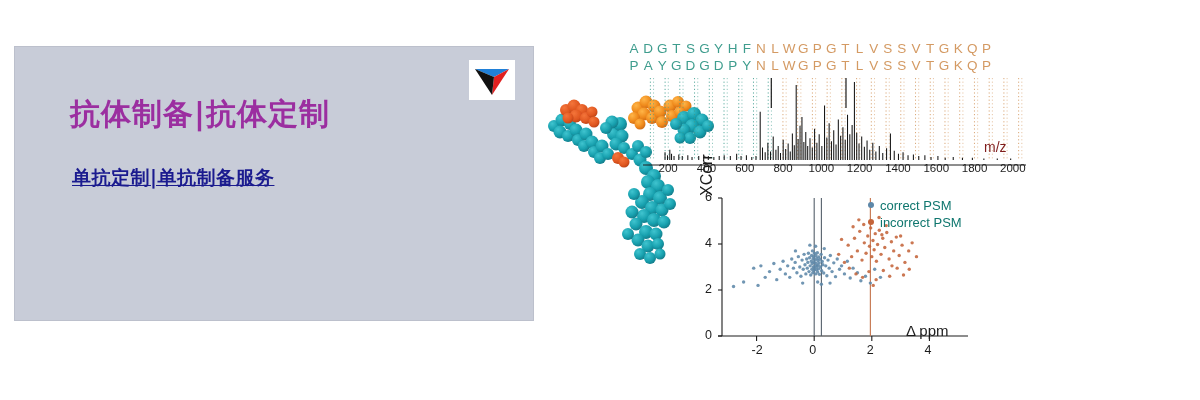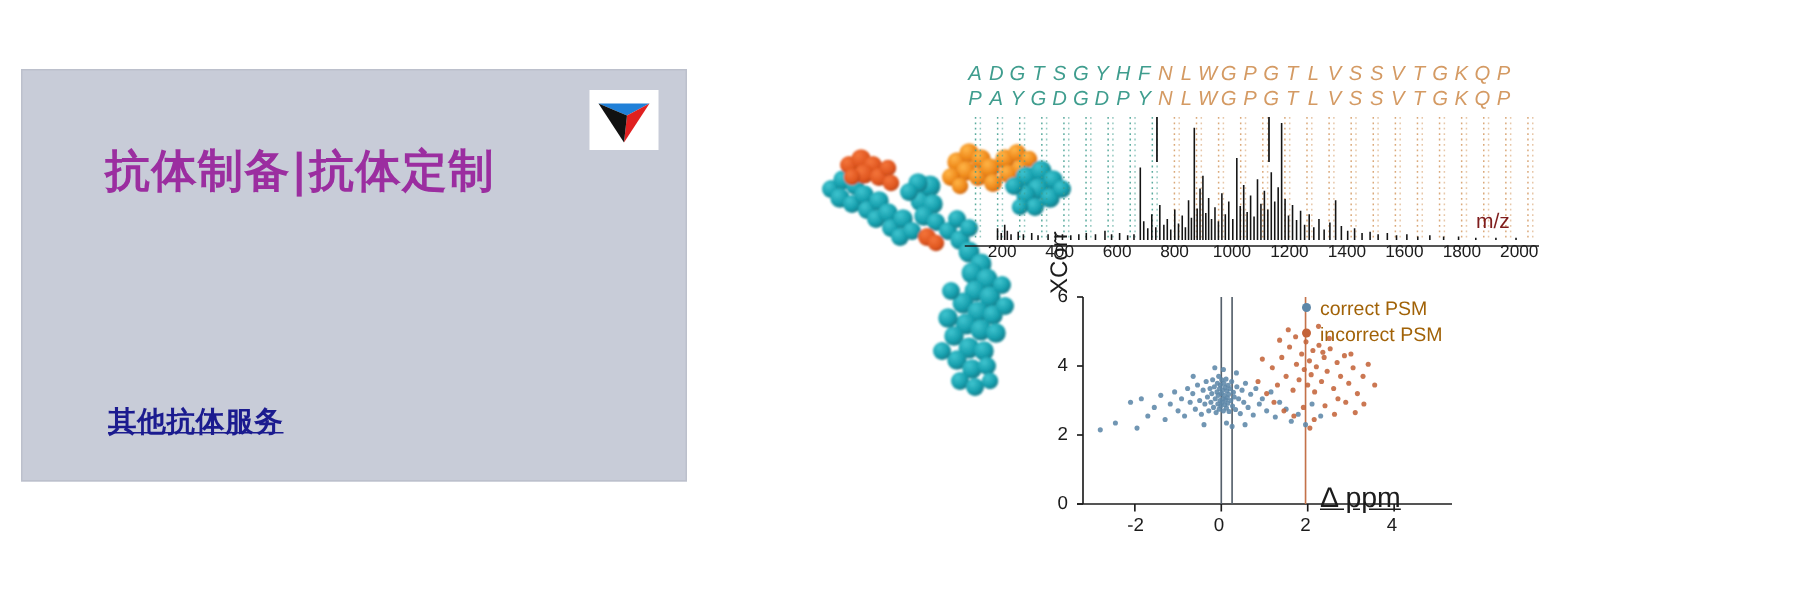--- a/index.html
+++ b/index.html
@@ -13,21 +13,21 @@
     position: relative;
     overflow: hidden;
     font-family: "Liberation Sans", sans-serif;
   }
 
   
   #promo-panel {
     position: absolute;
     left: 14px;
     top: 46px;
-    width: 444px;
+    width: 520px;
     height: 275px;
     background: #c8ccd8;
     box-shadow: 0 0 0 1px #bcc0cc inset;
   }
   #promo-logo {
     position: absolute;
     right: 19px;
     top: 14px;
     width: 46px;
     height: 40px;
@@ -93,25 +93,24 @@
     font-size: 14px;
     color: #1c1c1c;
     letter-spacing: 0.6px;
     font-family: "Liberation Sans", sans-serif;
   }
   #domain-label-cdrh3 { left: 28px; }
   #domain-label-fr4   { left: 225px; }
 
   #sequence-block {
     position: absolute;
-    left: 123px;
+    left: 107px;
     top: 41px;
     width: 383px;
     height: 36px;
-    font-style: italic;
   }
   .seq-row {
     position: absolute;
     left: 0;
     width: 383px;
     height: 17px;
     white-space: nowrap;
     font-size: 13.5px;
     letter-spacing: 0px;
     font-family: "Liberation Sans", sans-serif;
@@ -174,32 +173,31 @@
     top: 196px;
     font-size: 16px;
     color: #1c1c1c;
     transform: rotate(-90deg);
     transform-origin: left top;
     white-space: nowrap;
     font-family: "Liberation Sans", sans-serif;
   }
   #scatter-xlabel {
     position: absolute;
-    left: 360px;
+    left: 386px;
     top: 322px;
-    font-size: 19px;
+    font-size: 15px;
     color: #1c1c1c;
     font-family: "Liberation Sans", sans-serif;
-    text-decoration: underline;
   }
   .legend-entry {
     position: absolute;
     left: 348px;
     font-size: 13px;
-    color: #a16207;
+    color: #0f766e;
     white-space: nowrap;
     font-family: "Liberation Sans", sans-serif;
   }
   .legend-entry.l0 { top: 198px; }
   .legend-entry.l1 { top: 215px; }
   .legend-dot {
     display: inline-block;
     width: 6px;
     height: 6px;
     border-radius: 50%;
@@ -221,21 +219,21 @@
   <div id="promo-logo">
     <svg width="38" height="32" viewBox="0 0 38 32">
       <polygon points="2,5 36,5 21,13" fill="#2080d8"></polygon>
       <polygon points="36,5 21,13 19,31" fill="#e02020"></polygon>
       <polygon points="2,5 21,13 19,31" fill="#111111"></polygon>
     </svg>
   </div>
 
   <div id="promo-title">抗体制备|抗体定制</div>
 
-  <a class="promo-link i2" href="#">其他抗体服务</a>
+  <a class="promo-link i0" href="#">单抗定制|单抗制备服务</a>
 </div>
 
 <div id="figure-panel">
 
   <div id="antibody-structure">
     <svg width="200" height="215" viewBox="0 0 200 215">
       <defs>
         <radialGradient id="tealG" cx="0.35" cy="0.3" r="0.85">
           <stop offset="0%" stop-color="#3fc4cf"></stop>
           <stop offset="55%" stop-color="#18a0ae"></stop>

